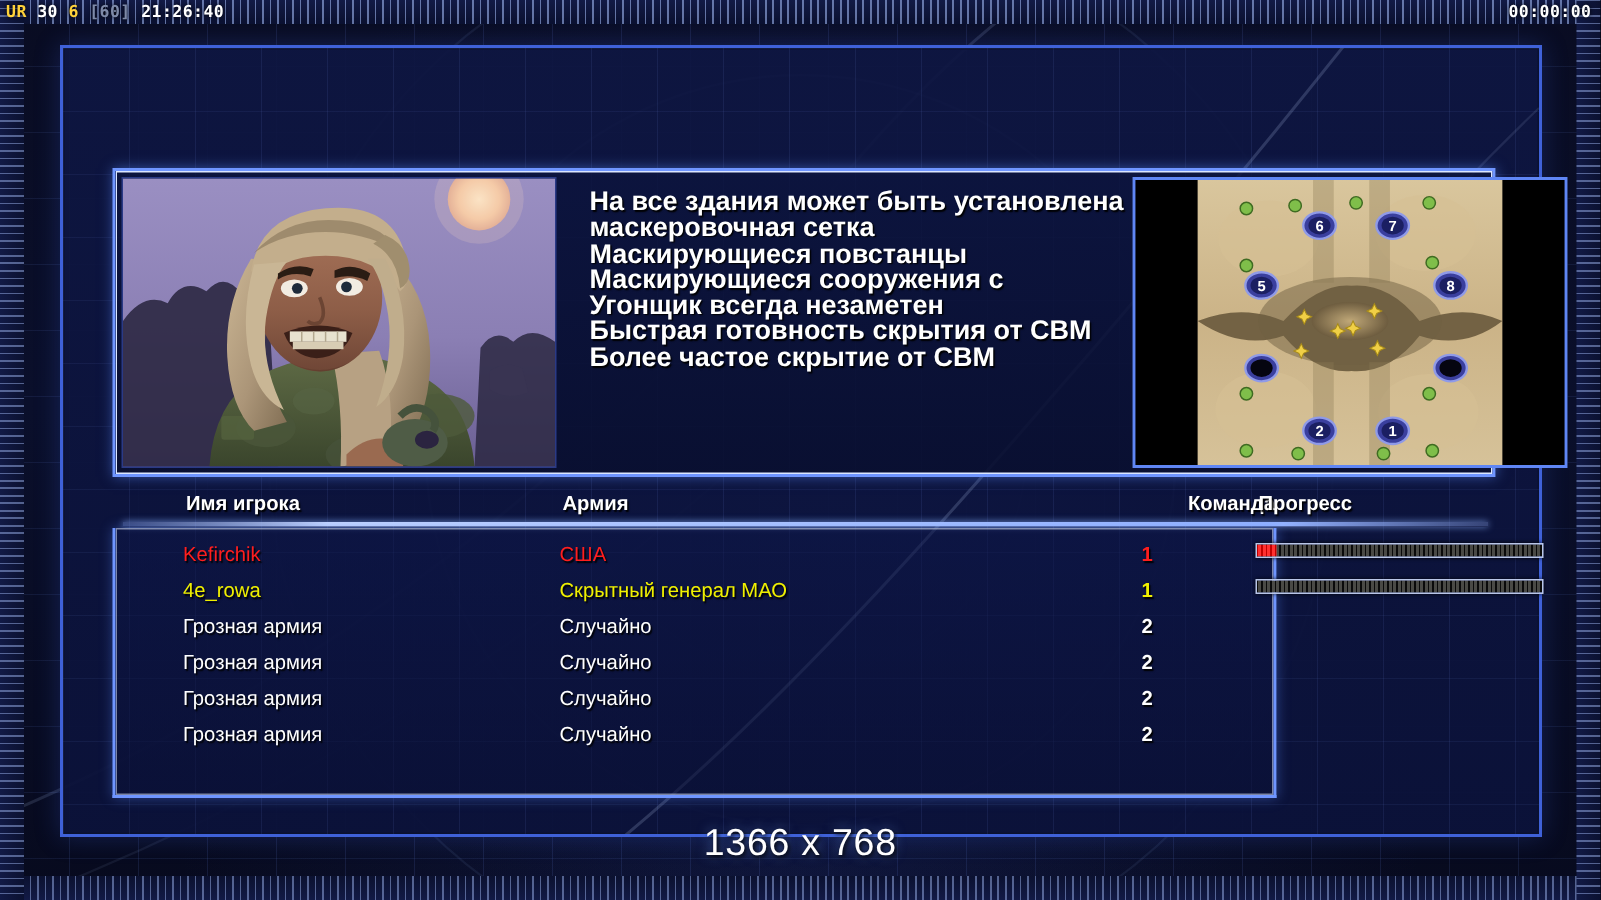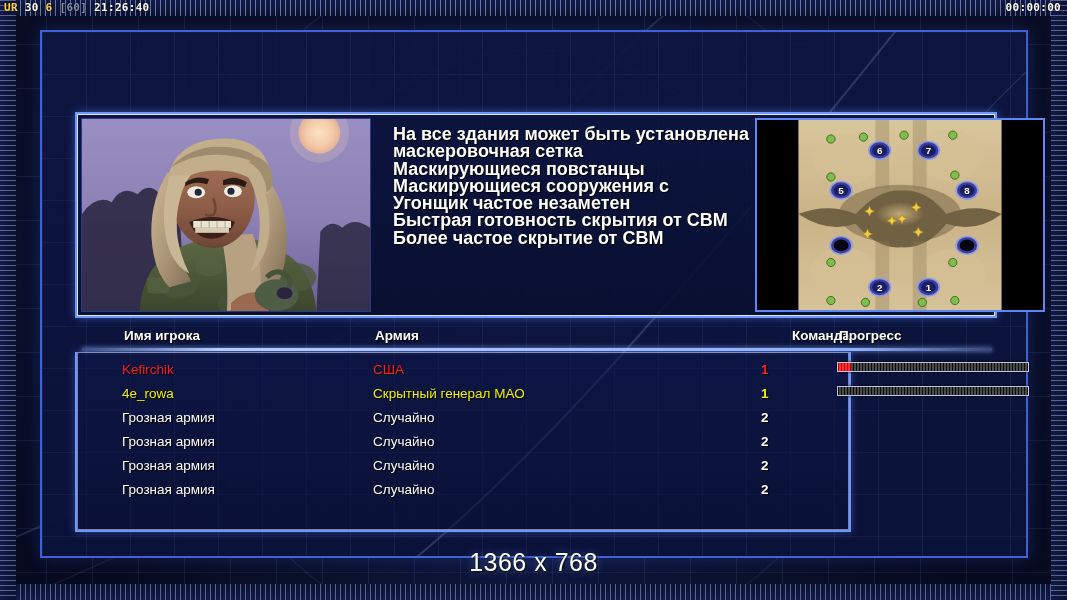--- a/index.html
+++ b/index.html
@@ -326,21 +326,21 @@
         <path d="M186 160 q10-10 20-2 q6 6 2 12" fill="none" stroke="#45523c" stroke-width="5"></path>
         <ellipse cx="204" cy="176" rx="8" ry="6" fill="#2b2440"></ellipse>
       </svg>
     </div>
 
     <div id="descr">
         <div class="descr-line">На все здания может быть установлена</div>
         <div class="descr-line"> маскеровочная сетка</div>
         <div class="descr-line">Маскирующиеся повстанцы</div>
         <div class="descr-line">Маскирующиеся сооружения с</div>
-        <div class="descr-line">Угонщик частое незаметен</div>
+        <div class="descr-line">Угонщик всегда незаметен</div>
         <div class="descr-line">Быстрая готовность скрытия от СВМ</div>
         <div class="descr-line">Более частое скрытие от СВМ</div>
       </div>
 
     <div id="minimap">
       <svg viewBox="0 0 290 194" preserveAspectRatio="none">
         <defs>
           <linearGradient id="sandg" x1="0" y1="0" x2="0" y2="1">
             <stop offset="0%" stop-color="#d9c69d"></stop>
             <stop offset="50%" stop-color="#cbb387"></stop>

